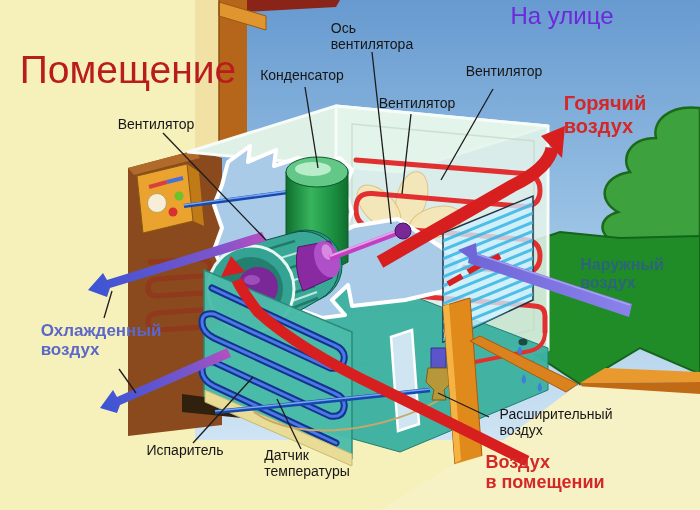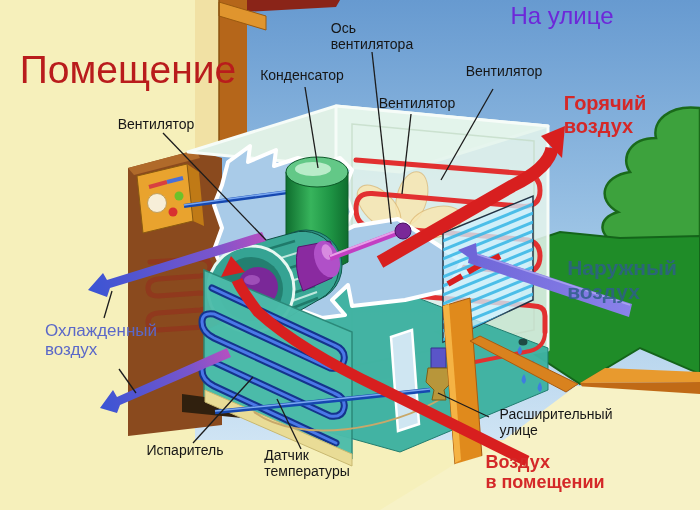--- a/index.html
+++ b/index.html
@@ -4,22 +4,22 @@
 <style>
   html,body{margin:0;padding:0;background:#ddd;}
   .stage{position:relative;width:700px;height:510px;overflow:hidden;background:#f6f0bb;
          font-family:"Liberation Sans",sans-serif;}
   .stage svg{position:absolute;left:0;top:0;}
   .lbl{position:absolute;transform:translateX(-50%);text-align:left;white-space:pre-line;
        line-height:1.13;color:#161616;font-size:14px;}
   .title-room{font-size:39px;color:#b91c1c;}
   .title-out{font-size:24px;color:#6d28d9;}
   .hot{font-size:20px;font-weight:bold;color:#d42828;}
-  .cold{font-size:17px;font-weight:400;color:#5b68c8;}
-  .outair{font-size:21px;font-weight:600;color:#2e5f88;opacity:.84;}
+  .cold{font-size:17px;font-weight:700;color:#5b68c8;}
+  .outair{font-size:16px;font-weight:600;color:#2e5f88;opacity:.84;}
   .roomair{font-size:18px;font-weight:bold;color:#d42828;}
 </style>
 </head>
 <body>
 
 <div class="stage">
 <svg width="700" height="510" viewBox="0 0 700 510">
   <defs>
     <linearGradient id="skyG" x1="0" y1="0" x2="0" y2="1">
       <stop offset="0" stop-color="#679ad0"></stop>
@@ -252,21 +252,21 @@
   <div class="lbl" style="left:302px;top:68px;">Конденсатор</div>
   <div class="lbl" style="left:372px;top:21px;">Ось
 вентилятора</div>
   <div class="lbl" style="left:417px;top:96px;">Вентилятор</div>
   <div class="lbl" style="left:504px;top:64px;">Вентилятор</div>
   <div class="lbl" style="left:156px;top:117px;">Вентилятор</div>
   <div class="lbl" style="left:185px;top:443px;">Испаритель</div>
   <div class="lbl" style="left:307px;top:448px;">Датчик
 температуры</div>
   <div class="lbl" style="left:556px;top:407px;">Расширительный
-улице</div>
+воздух</div>
 
   <div class="lbl hot" style="left:605px;top:92px;">Горячий
 воздух</div>
   <div class="lbl cold" style="left:101px;top:321px;">Охлажденный
 воздух</div>
   <div class="lbl outair" style="left:622px;top:256px;">Наружный
 воздух</div>
   <div class="lbl roomair" style="left:545px;top:452px;">Воздух
 в помещении</div>
 </div>

